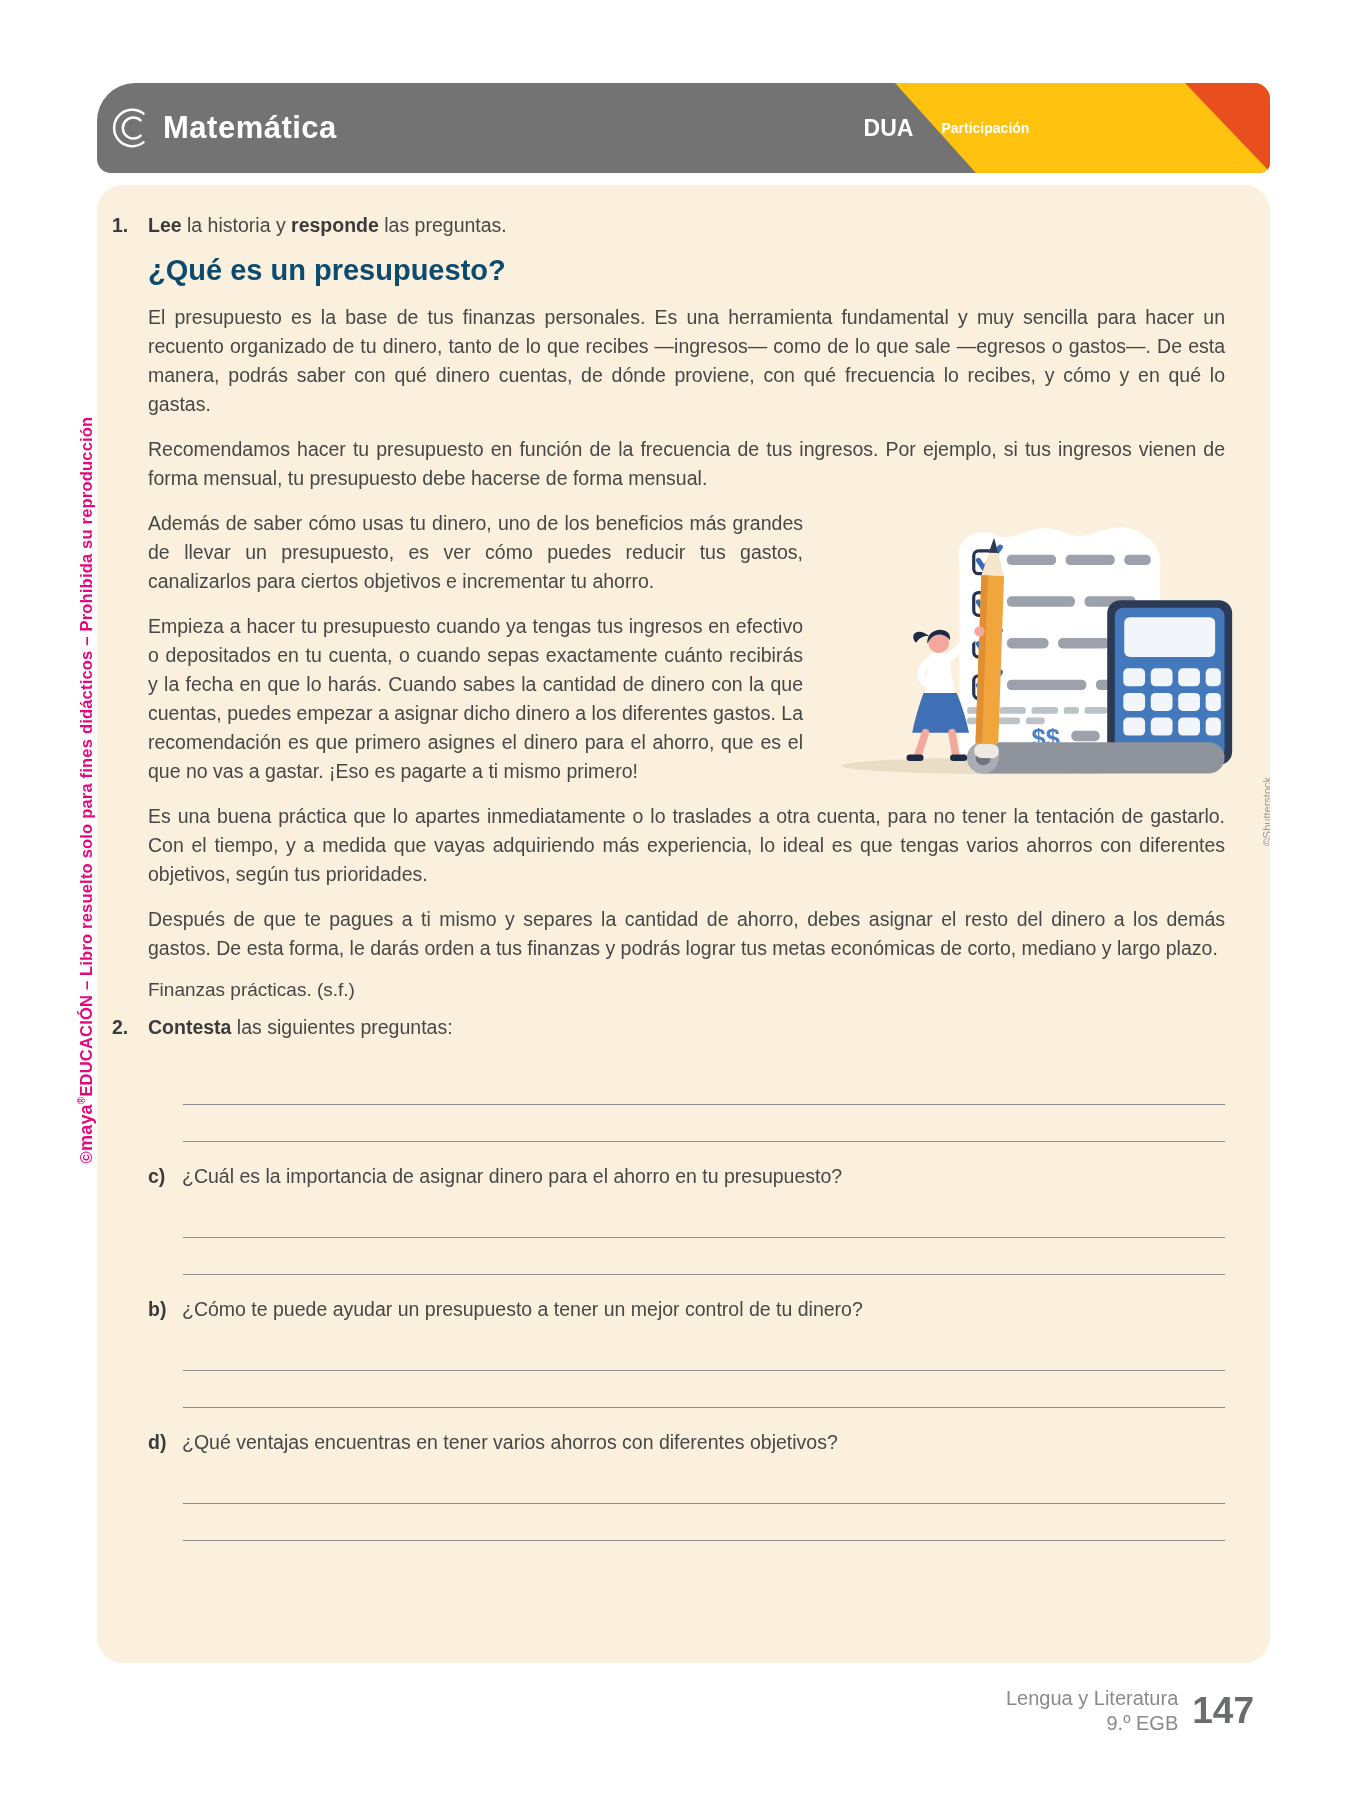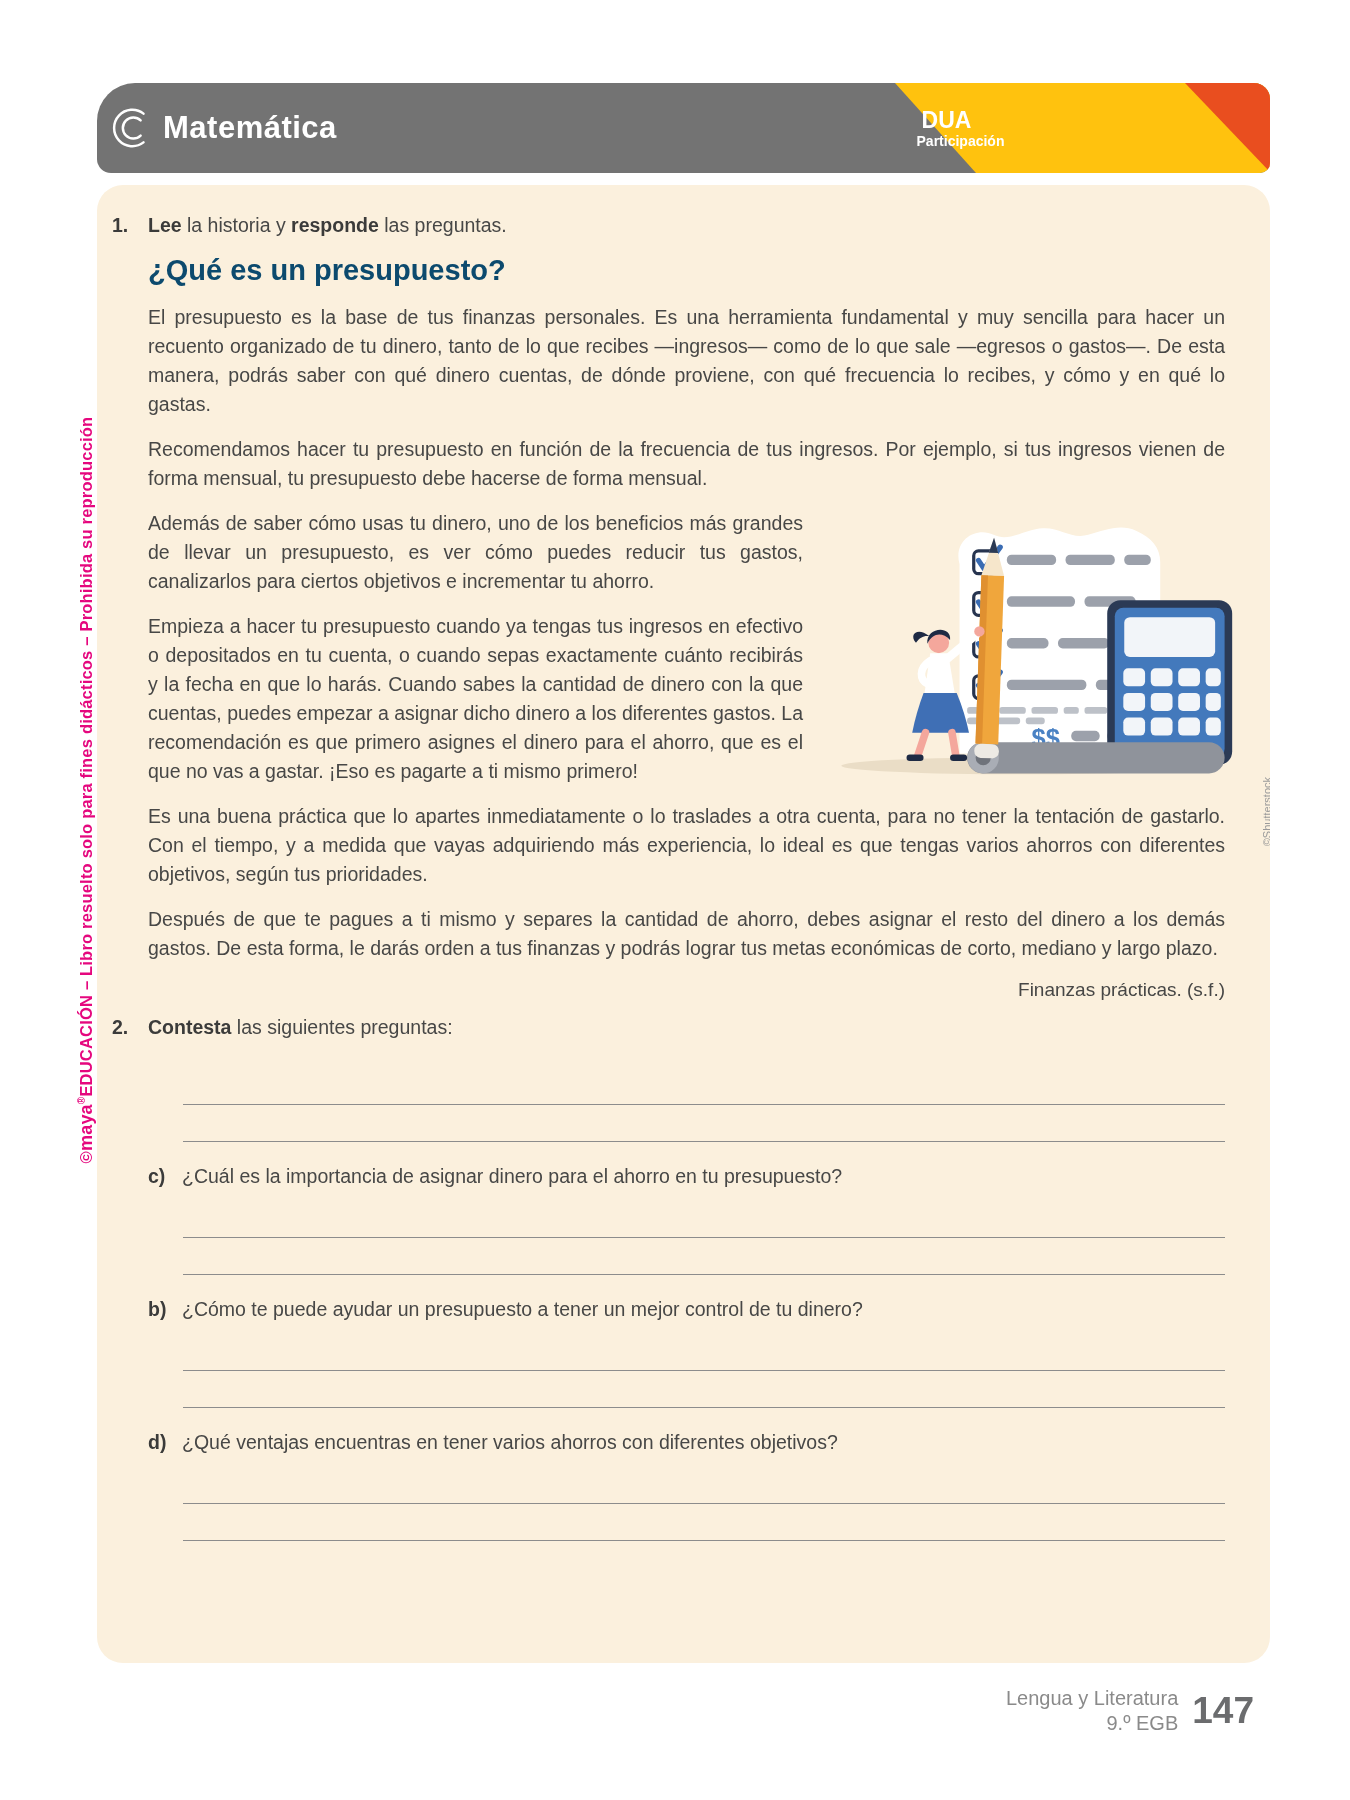--- a/index.html
+++ b/index.html
@@ -29,21 +29,21 @@
     background:#E94E1F;
     clip-path:polygon(1088px 0, 1173px 0, 1173px 89px);
   }
   .brand-logo{position:absolute;left:12px;top:22px;width:46px;height:46px;}
   .subject-title{
     position:absolute;left:66px;top:0;height:90px;display:flex;align-items:center;
     color:#ffffff;font-size:31px;font-weight:bold;letter-spacing:.5px;
   }
   .badge-text{
     position:absolute;left:742px;top:0;width:215px;height:90px;
-    display:flex;flex-direction:column;justify-content:center;align-items:center;
+    display:flex;flex-direction:row;justify-content:center;align-items:center;
     color:#ffffff;line-height:1.15;
   }
   .badge-text .dua{font-size:23px;font-weight:bold;}
   .badge-text .dua-sub{font-size:14px;font-weight:bold;margin-left:28px;}
 
   
   .imprint{
     position:absolute;top:790px;left:86px;
     transform:translate(-50%,-50%) rotate(-90deg);
     white-space:nowrap;
@@ -66,21 +66,21 @@
 
   .article-title{
     text-align:left;color:#0c4a6e;font-size:29px;font-weight:bold;
     margin:14px 0 16px 0;
   }
   .para{
     font-size:19.5px;line-height:29px;text-align:justify;
     margin:0 0 16px 0;
   }
   .attribution{
-    text-align:right;font-size:19px;margin:6px 0 12px 0;
+    text-align:left;font-size:19px;margin:6px 0 12px 0;
   }
 
   
   .illustration{
     float:right;width:440px;height:272px;
     margin:2px -42px 6px 24px;
     position:relative;
   }
   .illustration svg{position:absolute;right:14px;top:0;}
   .shutterstock{

